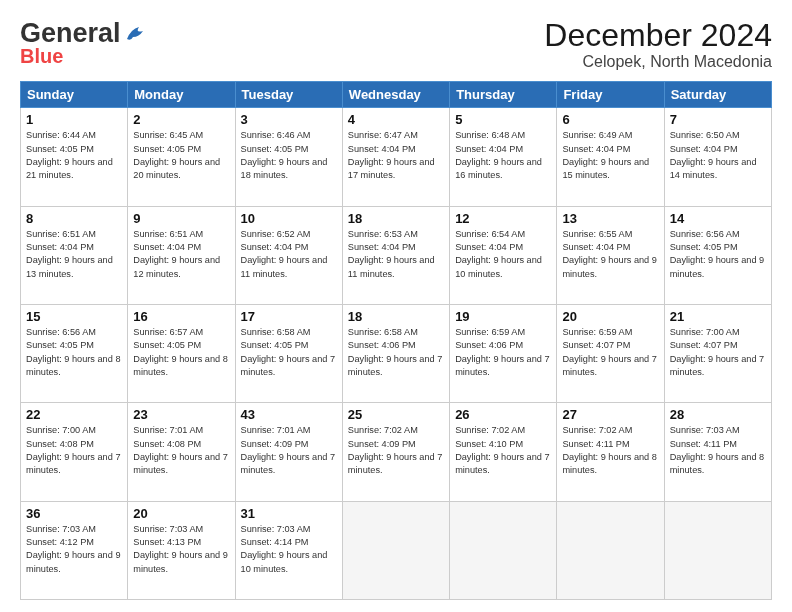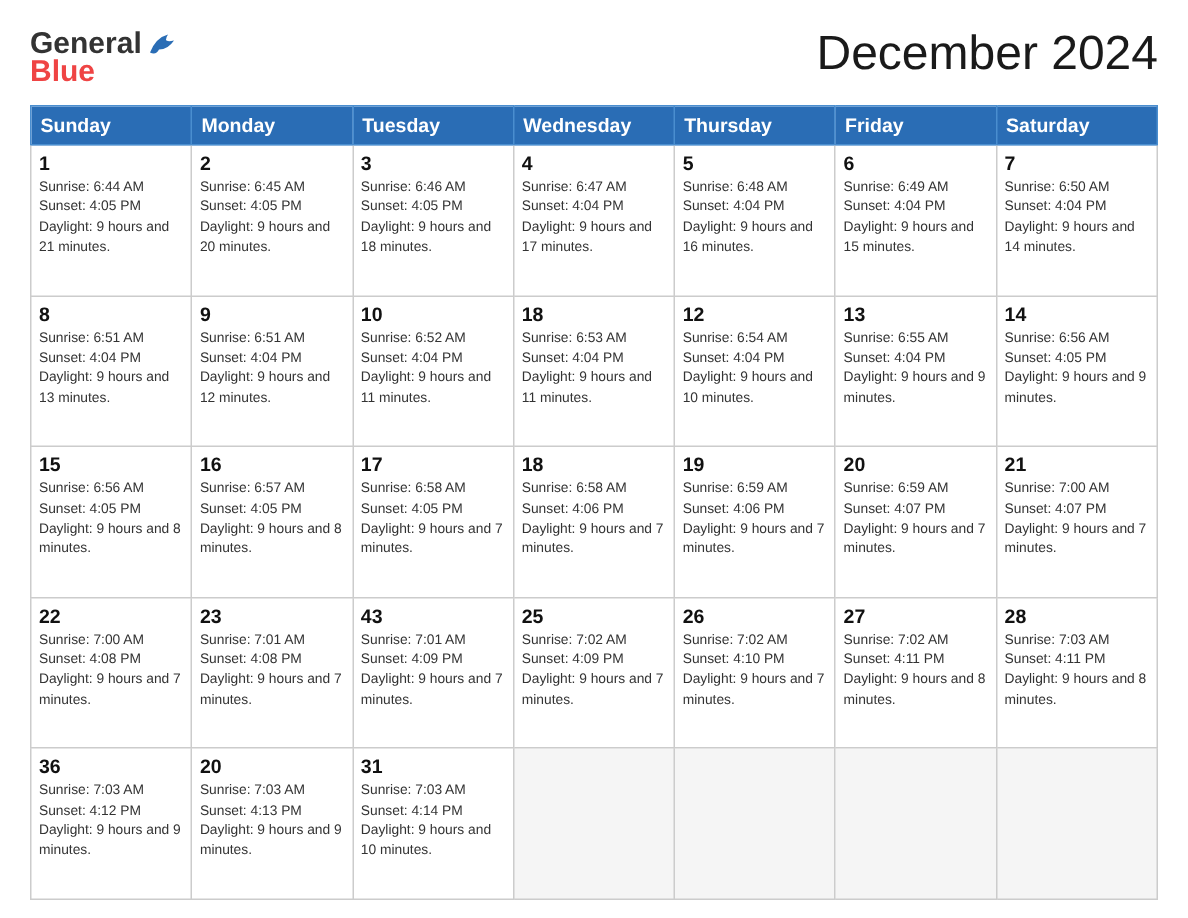--- a/index.html
+++ b/index.html
@@ -87,29 +87,30 @@
       padding-left: 40px;
     }
   </style>
 </head>
 <body>
 
 <div class="page">
   <div class="header">
     <div class="logo">
       <div style="display:flex;align-items:center;gap:4px;">
-        <span style="font-size:20px;font-weight:bold;color:#333;">General</span>
+        <span style="font-size:27px;font-weight:bold;color:#333;">General</span>
         <svg width="22" height="18" viewBox="0 0 22 18">
           <path d="M2 14 Q6 4 14 2 Q10 8 18 6 Q14 12 8 12 Q6 16 2 14Z" fill="#2a6db5"></path>
         </svg>
       </div>
       <span style="font-size:20px;font-weight:bold;color:#ef4444;margin-top:-4px;">Blue</span>
     </div>
     <div class="title-block">
       <div class="month-title">December 2024</div>
+      <div class="location">Celopek, North Macedonia</div>
     </div>
   </div>
 
   <table class="calendar">
     <thead>
       <tr>
       <th>Sunday</th>
           <th>Monday</th>
           <th>Tuesday</th>
           <th>Wednesday</th>

